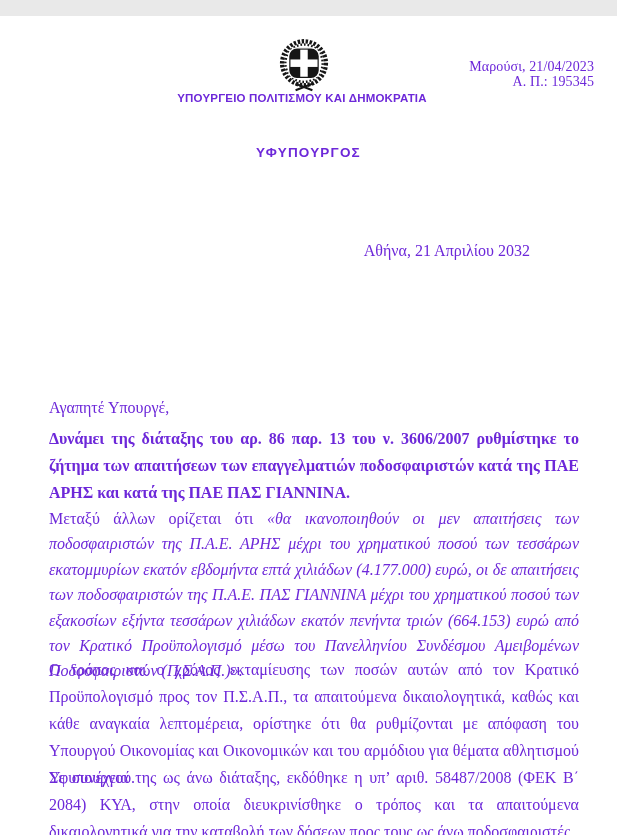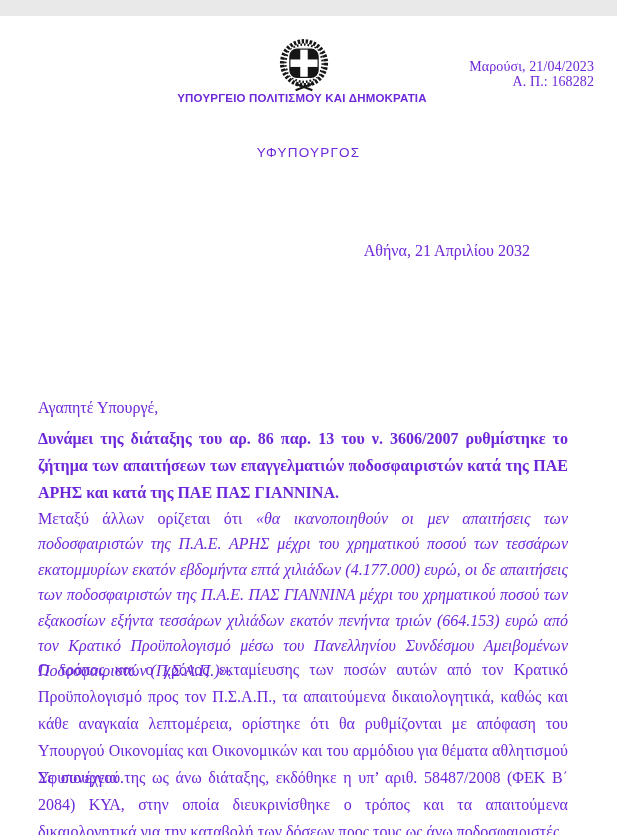--- a/index.html
+++ b/index.html
@@ -31,40 +31,40 @@
     text-align:center;
     font-family:"Liberation Sans","DejaVu Sans",sans-serif;
     font-weight:bold;
     font-size:11.5px; line-height:11.5px;
     letter-spacing:0.2px;
   }
   .office {
     position:absolute; top:130px; left:0; width:617px;
     text-align:center;
     font-family:"Liberation Sans","DejaVu Sans",sans-serif;
-    font-weight:normal;
+    font-weight:bold;
     font-size:13.5px; line-height:14px;
     letter-spacing:1.2px;
   }
 
   
   .athens-date {
     position:absolute; top:225px; right:87px;
     font-size:16px; line-height:20px;
   }
 
   
   .recipient {
     position:absolute; top:279px; left:55px;
     font-weight:bold;
     font-size:15.5px; line-height:17.5px;
   }
 
   
-  .body-wrap { position:absolute; left:38px; top:0; width:530px; height:629px; }
+  .body-wrap { position:absolute; left:49px; top:0; width:530px; height:629px; }
   .body-wrap p {
     position:absolute; left:0; right:0; margin:0;
     font-size:16px; line-height:27px;
     text-align:justify;
   }
   p.salutation { top:378px; text-align:left; }
   p.p1 { top:409px;font-weight:bold; }
   p.p2 { top:490px; line-height:25.4px; }
   p.p2 em { font-style:italic; }
   p.p3 { top:640px; }
@@ -85,21 +85,21 @@
 
       <rect x="26" y="12.5" width="8" height="29" fill="#ffffff"></rect>
       <rect x="15.5" y="23" width="29" height="8" fill="#ffffff"></rect>
 
       <path d="M21 56 L39 49 M21 49 L39 56" stroke="#161616" stroke-width="2.2" fill="none"></path>
     </svg>
   </div>
 
   <div class="top-date">
     <div>Μαρούσι, 21/04/2023</div>
-    <div>Α. Π.: 168282</div>
+    <div>Α. Π.: 195345</div>
   </div>
 
   <div class="hdr">
     <div>ΥΠΟΥΡΓΕΙΟ ΠΟΛΙΤΙΣΜΟΥ ΚΑΙ ΔΗΜΟΚΡΑΤΙΑ</div>
   </div>
 
   <div class="office">ΥΦΥΠΟΥΡΓΟΣ</div>
 
   <div class="athens-date">Αθήνα, 21 Απριλίου 2032</div>
 

